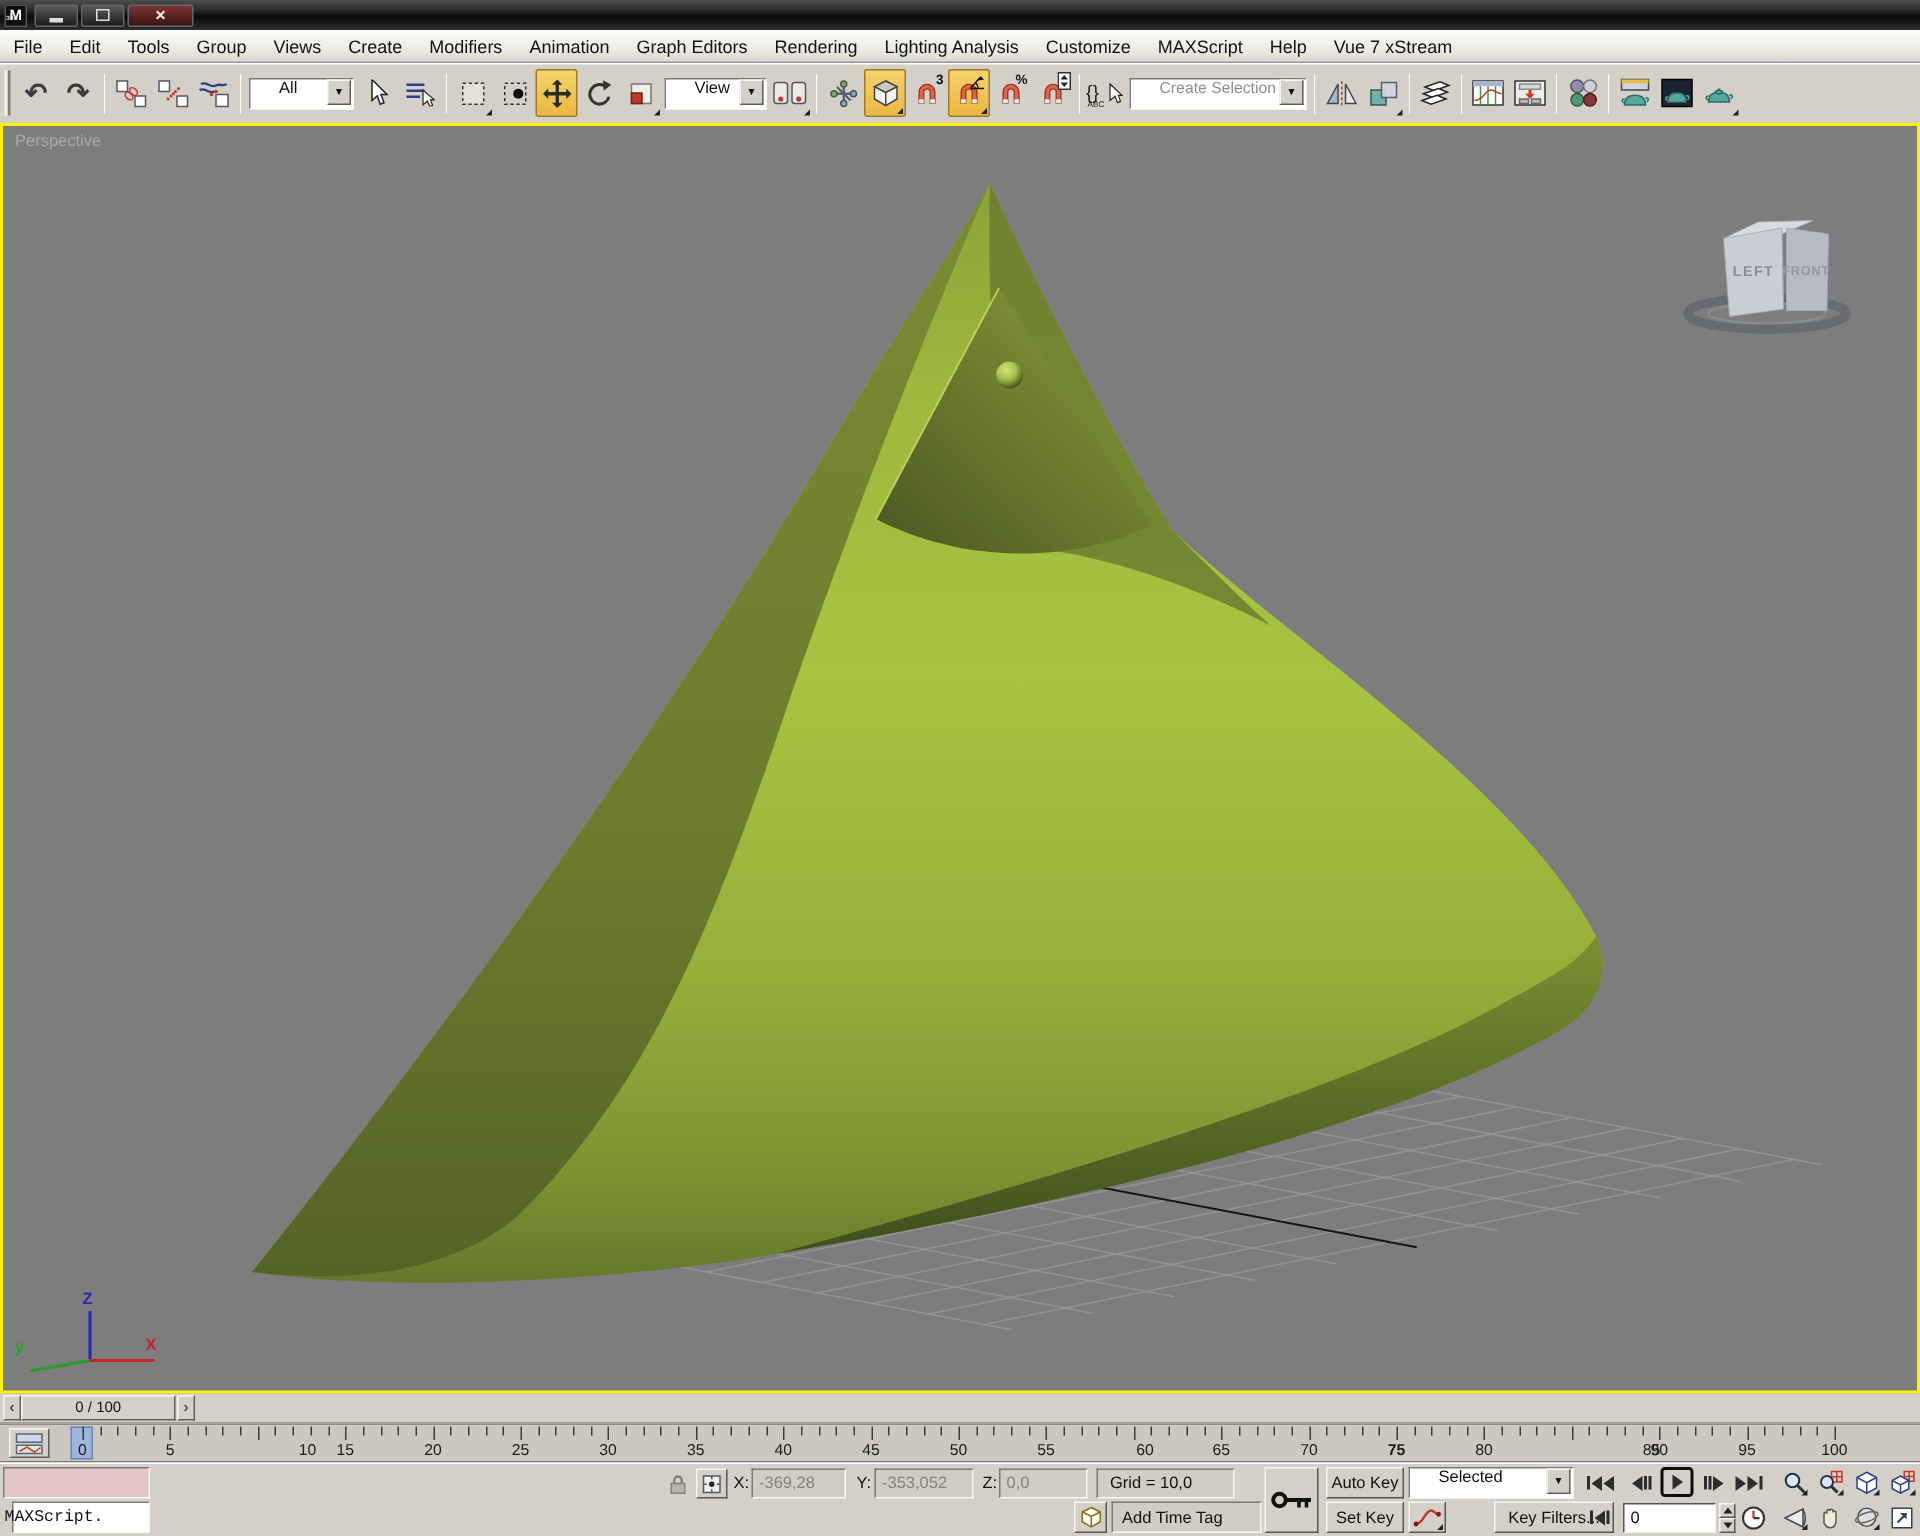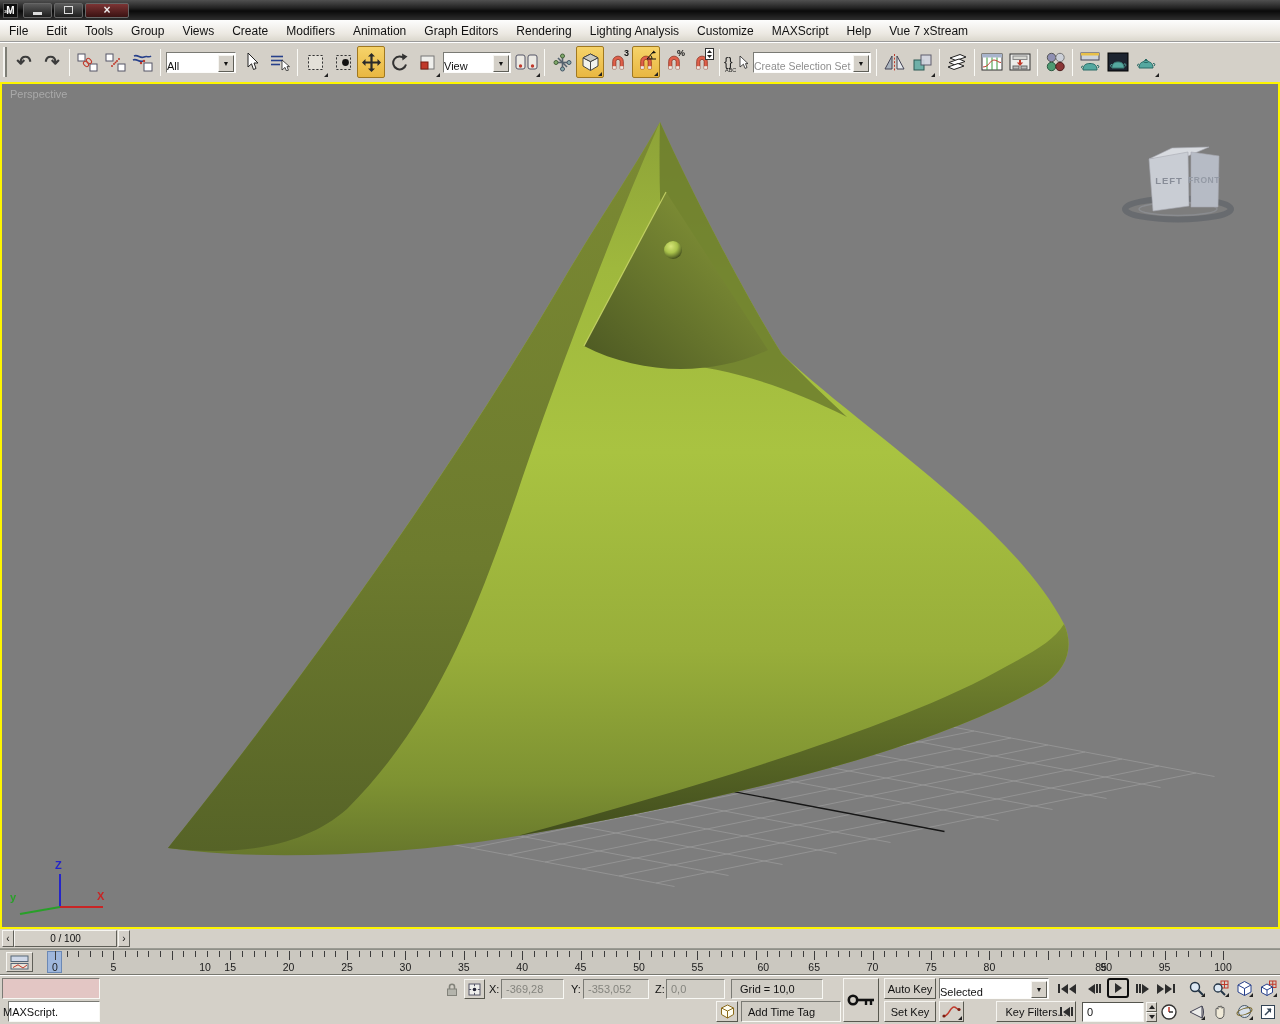--- a/index.html
+++ b/index.html
@@ -33,21 +33,21 @@
 #toolbar{left:0;top:42px;width:1280px;height:39px;background:#d4d0c8;border-top:1px solid #fff;
   display:flex;align-items:center;padding-left:2px}
 .grip{width:4px;height:30px;border-left:2px solid #f5f4f0;border-right:2px solid #7e7e76;margin:0 3px 0 1px}
 .sep{width:1px;height:27px;background:#8a8a82;border-right:1px solid #fafaf6;margin:0 3px}
 .tbtn{min-width:28px;height:32px;display:flex;align-items:center;justify-content:center;position:relative;flex:0 0 auto}
 .tbtn.active{background:linear-gradient(#f6d36a,#e9b741);border:1px solid #a07820;border-radius:2px}
 .fly::after{content:"";position:absolute;right:1px;bottom:1px;width:0;height:0;
   border-left:4px solid transparent;border-bottom:4px solid #222}
 .uglyph{font-size:18px;color:#3c3c3c;line-height:1;font-weight:bold}
 .combo{height:21px;background:#fff;border:1px solid;border-color:#7a7a74 #fcfcfa #fcfcfa #7a7a74;
-  display:flex;align-items:flex-end;font-size:11px;color:#111;padding-left:0;flex:0 0 auto;margin:0 2px}
+  display:flex;align-items:flex-start;font-size:11px;color:#111;padding-left:19px;flex:0 0 auto;margin:0 2px}
 .combo .cval{flex:1;white-space:nowrap;overflow:hidden}
 .combo .carrow{width:16px;height:17px;margin:0 1px;background:#d4d0c8;
   border:1px solid;border-color:#f6f5f1 #5f5f58 #5f5f58 #f6f5f1;
   display:flex;align-items:center;justify-content:center;font-size:7px;color:#111}
 .combo.ghost .cval{color:#8f8f8f;font-size:10.5px}
 .supmark{position:absolute;top:2px;right:3px;font-size:9px;font-weight:bold;color:#111}
 
 
 #viewport{left:0;top:82px;width:1280px;height:847px;background:#7d7d7d;border:2px solid #fdf500}
 #vp-label{left:8px;top:4px;color:#a9a9a9;font-size:11px}
@@ -85,21 +85,21 @@
 .grayval{color:#84847e}
 #play-btn{border:2px solid #0d0d0d;border-radius:3px;background:#d4d0c8}
 .pbars{display:flex;align-items:center;gap:1px}
 .pbar{width:2px;height:9px;background:#2d2d2d}
 .ptri-l{width:0;height:0;border-top:5px solid transparent;border-bottom:5px solid transparent;border-right:7px solid #2d2d2d}
 .ptri-r{width:0;height:0;border-top:5px solid transparent;border-bottom:5px solid transparent;border-left:7px solid #2d2d2d}
 #mini-pink{position:absolute;left:2px;top:2px;width:98px;height:21px;background:#e3c6c4;
   border:1px solid;border-color:#7a7a74 #f8f8f4 #f8f8f4 #7a7a74}
 #mini-white{position:absolute;left:8px;top:25px;width:92px;height:21px;background:#fff;
   border:1px solid;border-color:#7a7a74 #f8f8f4 #f8f8f4 #7a7a74;
-  font-family:Liberation Sans, sans-serif;font-size:11px;color:#111;display:flex;align-items:center;
+  font-family:Liberation Mono, monospace;font-size:11px;color:#111;display:flex;align-items:center;
   text-indent:-6px;white-space:nowrap}
 #frame-field{position:absolute;left:1082px;top:26px;width:62px;height:20px;background:#fff;
   border:1px solid;border-color:#55554e #f4f4f0 #f4f4f0 #55554e;font-size:11px;color:#111;
   display:flex;align-items:center;padding-left:4px}
 .spin{position:absolute;left:1146px;width:11px;height:10px;background:#d4d0c8;border:1px solid;
   border-color:#f6f5f1 #58584f #58584f #f6f5f1;display:flex;align-items:center;justify-content:center}
 .spin span{width:0;height:0;border-left:3px solid transparent;border-right:3px solid transparent}
 .spin.up span{border-bottom:4px solid #222}
 .spin.dn span{border-top:4px solid #222}
 </style>
@@ -583,21 +583,21 @@
       <div class="tick" style="left: 837.56px;"></div>
       <div class="tick" style="left: 849.24px;"></div>
       <div class="tick" style="left: 860.92px;"></div>
       <div class="tick major" style="left: 872.6px;"></div>
       <div class="tick-label" style="left: 872.6px;">70</div>
       <div class="tick" style="left: 884.28px;"></div>
       <div class="tick" style="left: 895.96px;"></div>
       <div class="tick" style="left: 907.64px;"></div>
       <div class="tick" style="left: 919.32px;"></div>
       <div class="tick major" style="left: 931px;"></div>
-      <div class="tick-label" style="left: 931px;">75</div>
+      <div class="tick-label" style="left: 931px; font-weight: bold;">75</div>
       <div class="tick" style="left: 942.68px;"></div>
       <div class="tick" style="left: 954.36px;"></div>
       <div class="tick" style="left: 966.04px;"></div>
       <div class="tick" style="left: 977.72px;"></div>
       <div class="tick major" style="left: 989.4px;"></div>
       <div class="tick-label" style="left: 989.4px;">80</div>
       <div class="tick" style="left: 1001.08px;"></div>
       <div class="tick" style="left: 1012.76px;"></div>
       <div class="tick" style="left: 1024.44px;"></div>
       <div class="tick" style="left: 1036.12px;"></div>

